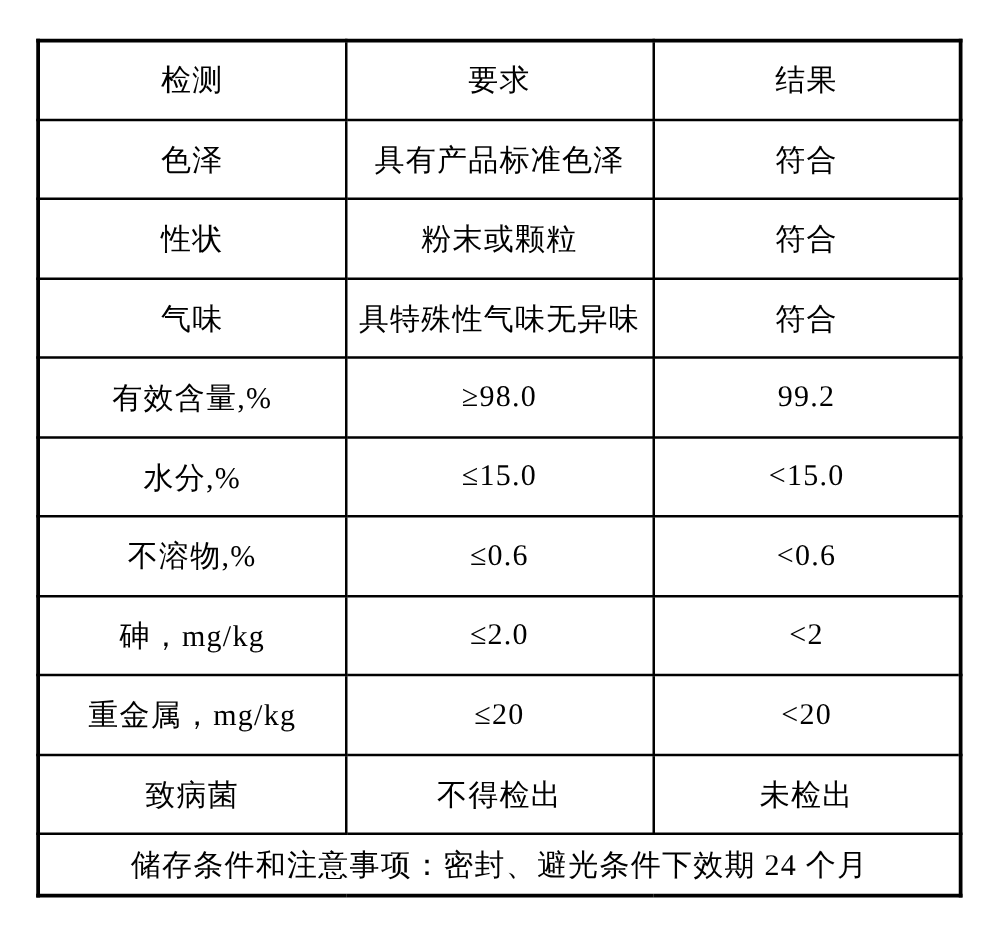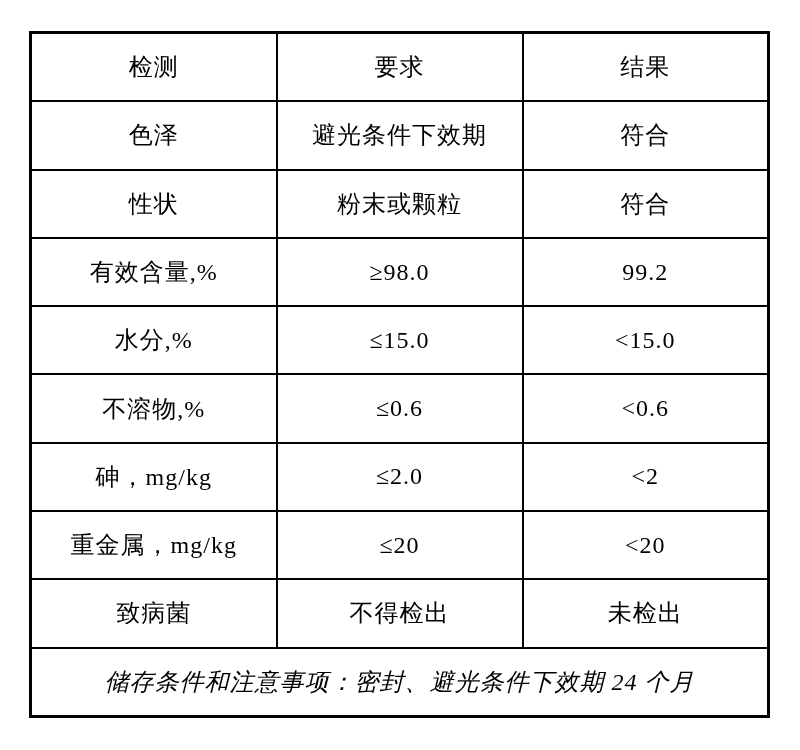--- a/index.html
+++ b/index.html
@@ -27,26 +27,26 @@
     color: #000000;
   }
   table.spec-table th,
   table.spec-table td {
     border: 2px solid #000000;
     text-align: center;
     vertical-align: middle;
     font-size: 24px;
     font-weight: normal;
     letter-spacing: 1px;
-    padding: 16px;
+    padding: 4px;
     overflow: hidden;
     white-space: nowrap;
   }
   tr.data-row { height: 55px; }
-  tr.footer-row { height: 30px; font-style: italic; }
+  tr.footer-row { height: 30px; }
   td.footer-cell {
     text-align: left;
     font-weight: bold;
     font-size: 19px;
     letter-spacing: 1.5px;
     padding-left: 8px;
   }
 </style>
 </head>
 <body>
@@ -54,26 +54,31 @@
 <div class="page">
   <table class="spec-table">
     <tbody>
       <tr class="data-row">
         <th>检测</th>
         <th>要求</th>
         <th>结果</th>
       </tr>
       <tr class="data-row">
         <td>色泽</td>
-        <td>避光条件下效期</td>
+        <td>具有产品标准色泽</td>
         <td>符合</td>
       </tr>
       <tr class="data-row">
         <td>性状</td>
         <td>粉末或颗粒</td>
+        <td>符合</td>
+      </tr>
+      <tr class="data-row">
+        <td>气味</td>
+        <td>具特殊性气味无异味</td>
         <td>符合</td>
       </tr>
       <tr class="data-row">
         <td>有效含量,%</td>
         <td>≥98.0</td>
         <td>99.2</td>
       </tr>
       <tr class="data-row">
         <td>水分,%</td>
         <td>≤15.0</td>

